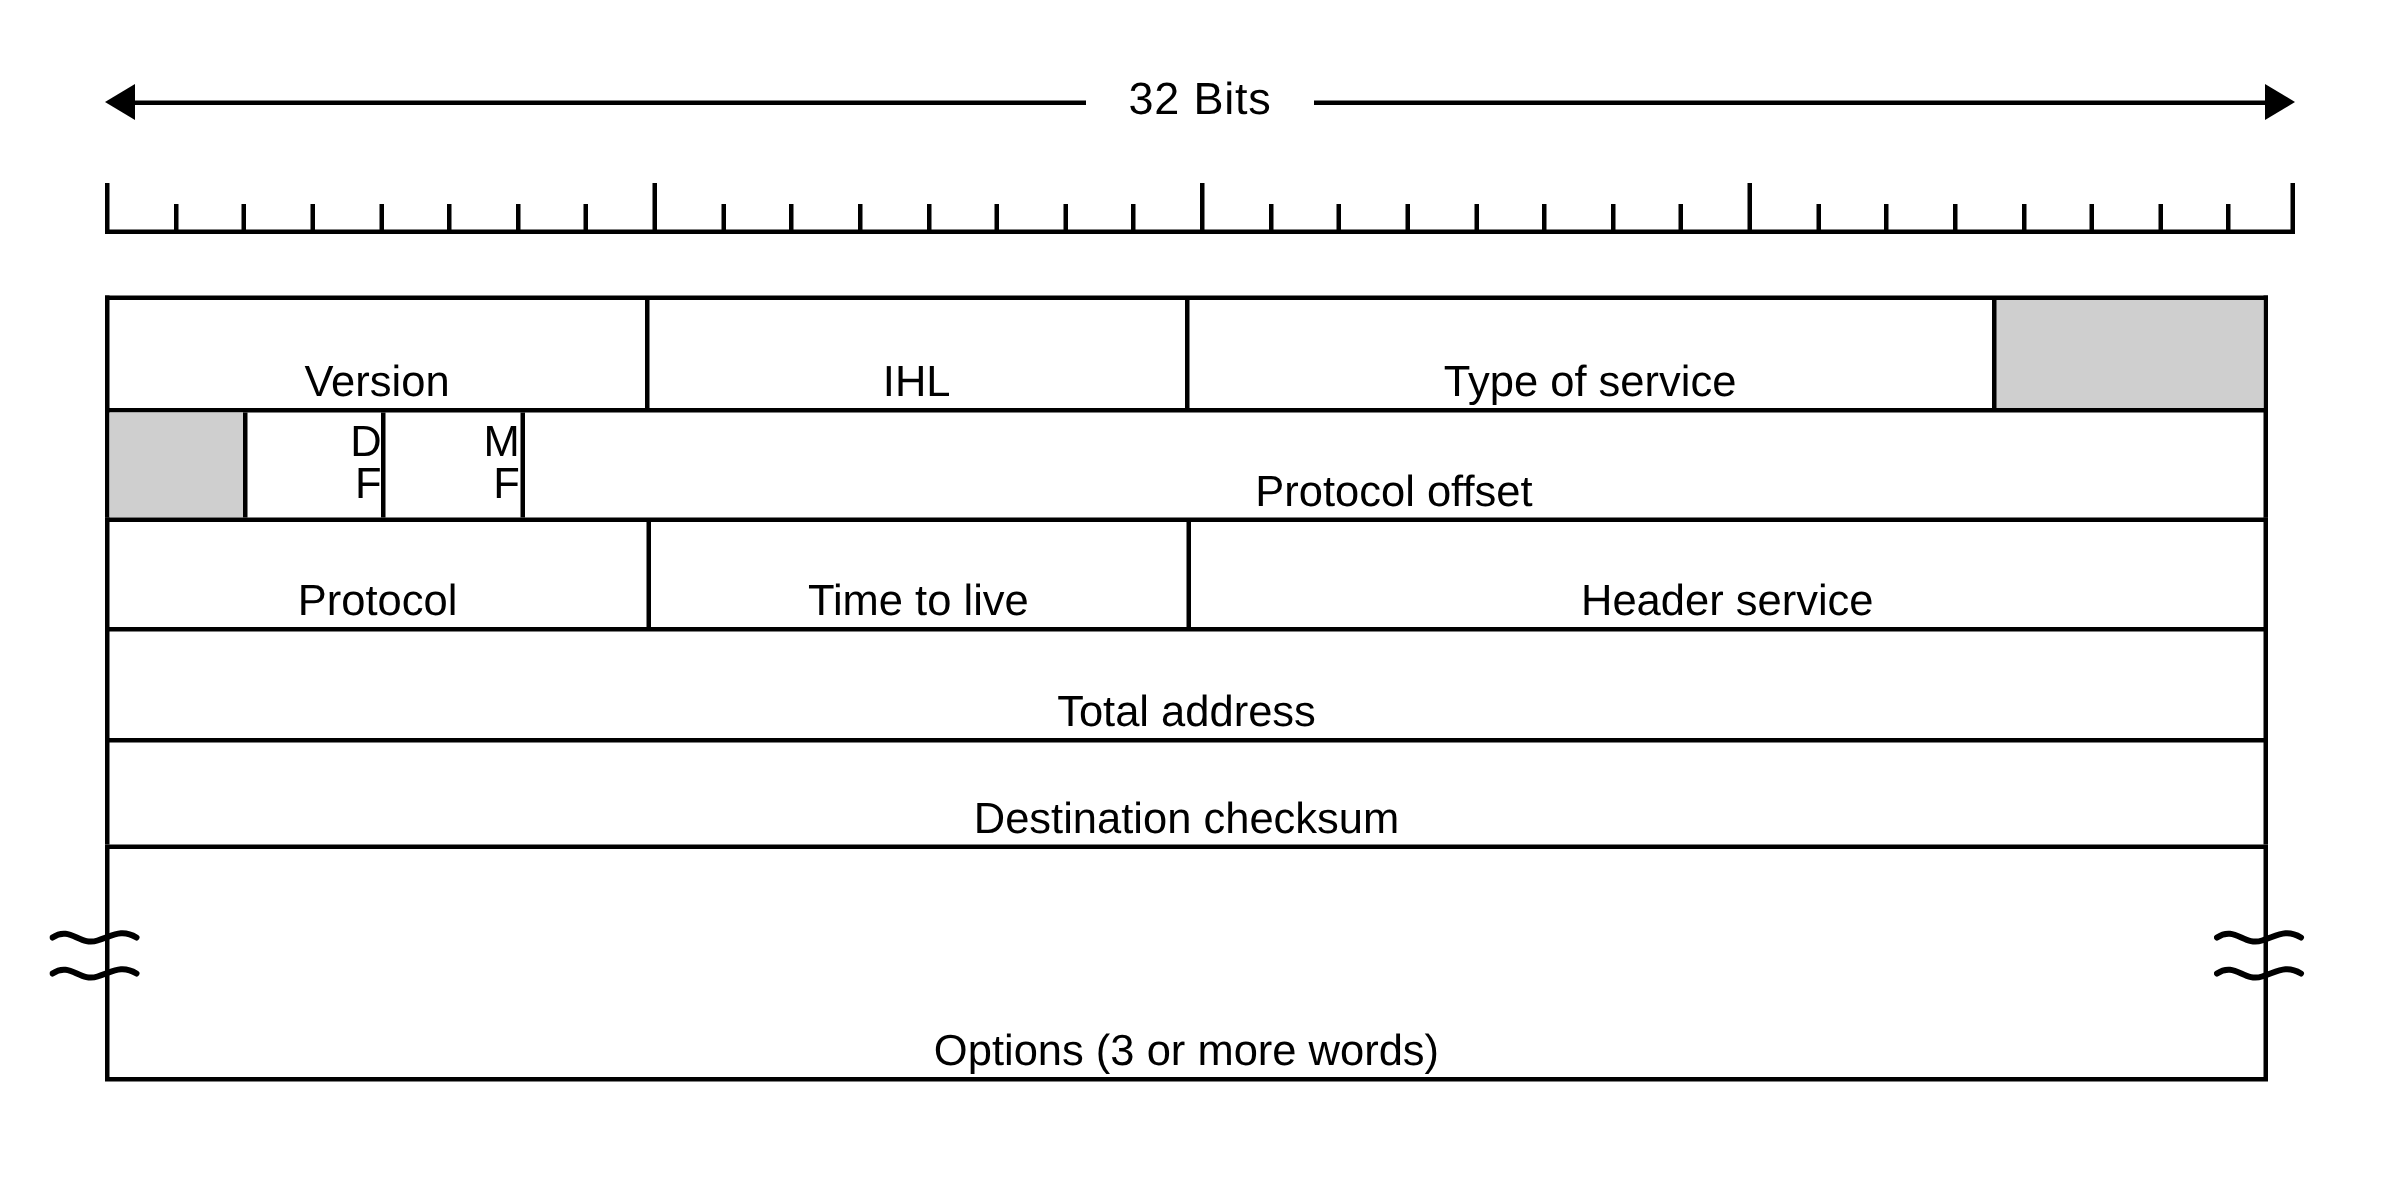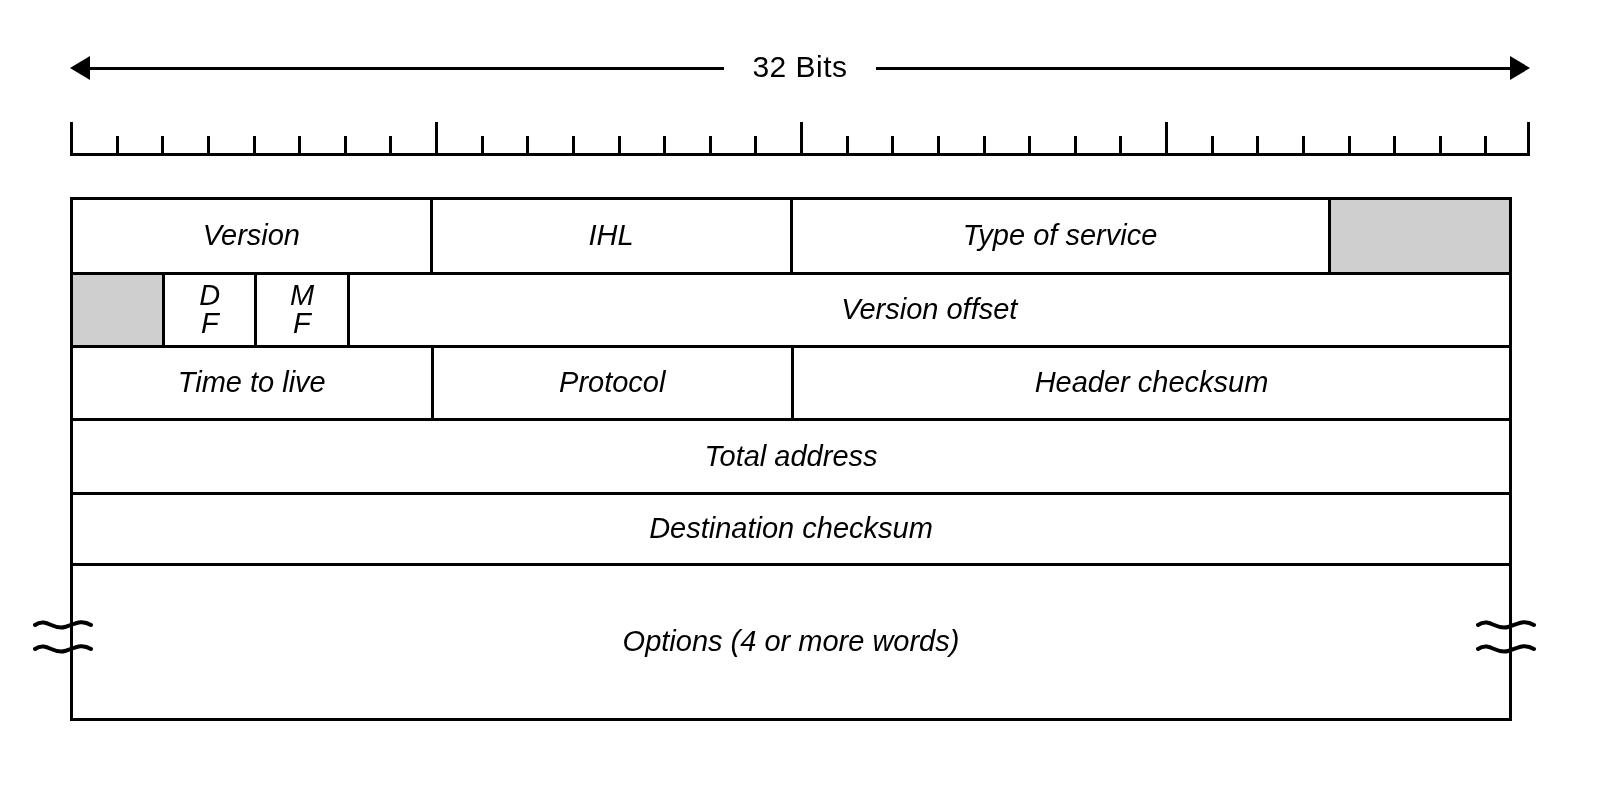--- a/index.html
+++ b/index.html
@@ -95,28 +95,27 @@
     display: flex;
     border-left: 3px solid #000;
     border-right: 3px solid #000;
     border-top: 3px solid #000;
     box-sizing: border-box;
   }
   .prow.last { border-bottom: 3px solid #000; }
   .cell {
     box-sizing: border-box;
     display: flex;
-    align-items: center;
+    align-items: flex-end;
     justify-content: center;
     font-size: 29px;
     line-height: 1.1;
     height: 100%;
     overflow: hidden;
     white-space: nowrap;
-    font-style: italic;
   }
   .cell + .cell { border-left: 3px solid #000; }
   .cell.gray { background: #cfcfcf; }
   .cell.stack {
     flex-direction: column;
     justify-content: center;
     line-height: 0.96;
     font-size: 29px;
   }
   .r1 { height: 75px; }
@@ -206,47 +205,47 @@
         <div class="cell gray" style="flex: 1 0 0px;"></div>
         <div class="cell stack" style="flex: 1 0 0px;">
           <div>D</div>
           <div>F</div>
         </div>
         <div class="cell stack" style="flex: 1 0 0px;">
           <div>M</div>
           <div>F</div>
         </div>
         <div class="cell" style="flex: 13 0 0px;">
-          <span>Version offset</span>
+          <span>Protocol offset</span>
         </div>
       </div>
       <div class="prow r3">
         <div class="cell" style="flex: 8 0 0px;">
+          <span>Protocol</span>
+        </div>
+        <div class="cell" style="flex: 8 0 0px;">
           <span>Time to live</span>
         </div>
-        <div class="cell" style="flex: 8 0 0px;">
-          <span>Protocol</span>
-        </div>
         <div class="cell" style="flex: 16 0 0px;">
-          <span>Header checksum</span>
+          <span>Header service</span>
         </div>
       </div>
       <div class="prow r4">
         <div class="cell" style="flex: 32 0 0px;">
           <span>Total address</span>
         </div>
       </div>
       <div class="prow r5">
         <div class="cell" style="flex: 32 0 0px;">
           <span>Destination checksum</span>
         </div>
       </div>
       <div class="prow r6 last">
         <div class="cell" style="flex: 32 0 0px;">
-          <span>Options (4 or more words)</span>
+          <span>Options (3 or more words)</span>
         </div>
       </div>
     </div>
 
   <div class="squiggle left">
     <svg width="74" height="80" viewBox="0 0 74 80">
       <path d="M2 30 C14 22 20 36 32 32 C42 29 48 24 58 30" stroke="#000" stroke-width="4" fill="none" stroke-linecap="round"></path>
       <path d="M2 54 C14 46 20 60 32 56 C42 53 48 48 58 54" stroke="#000" stroke-width="4" fill="none" stroke-linecap="round"></path>
     </svg>
   </div>

